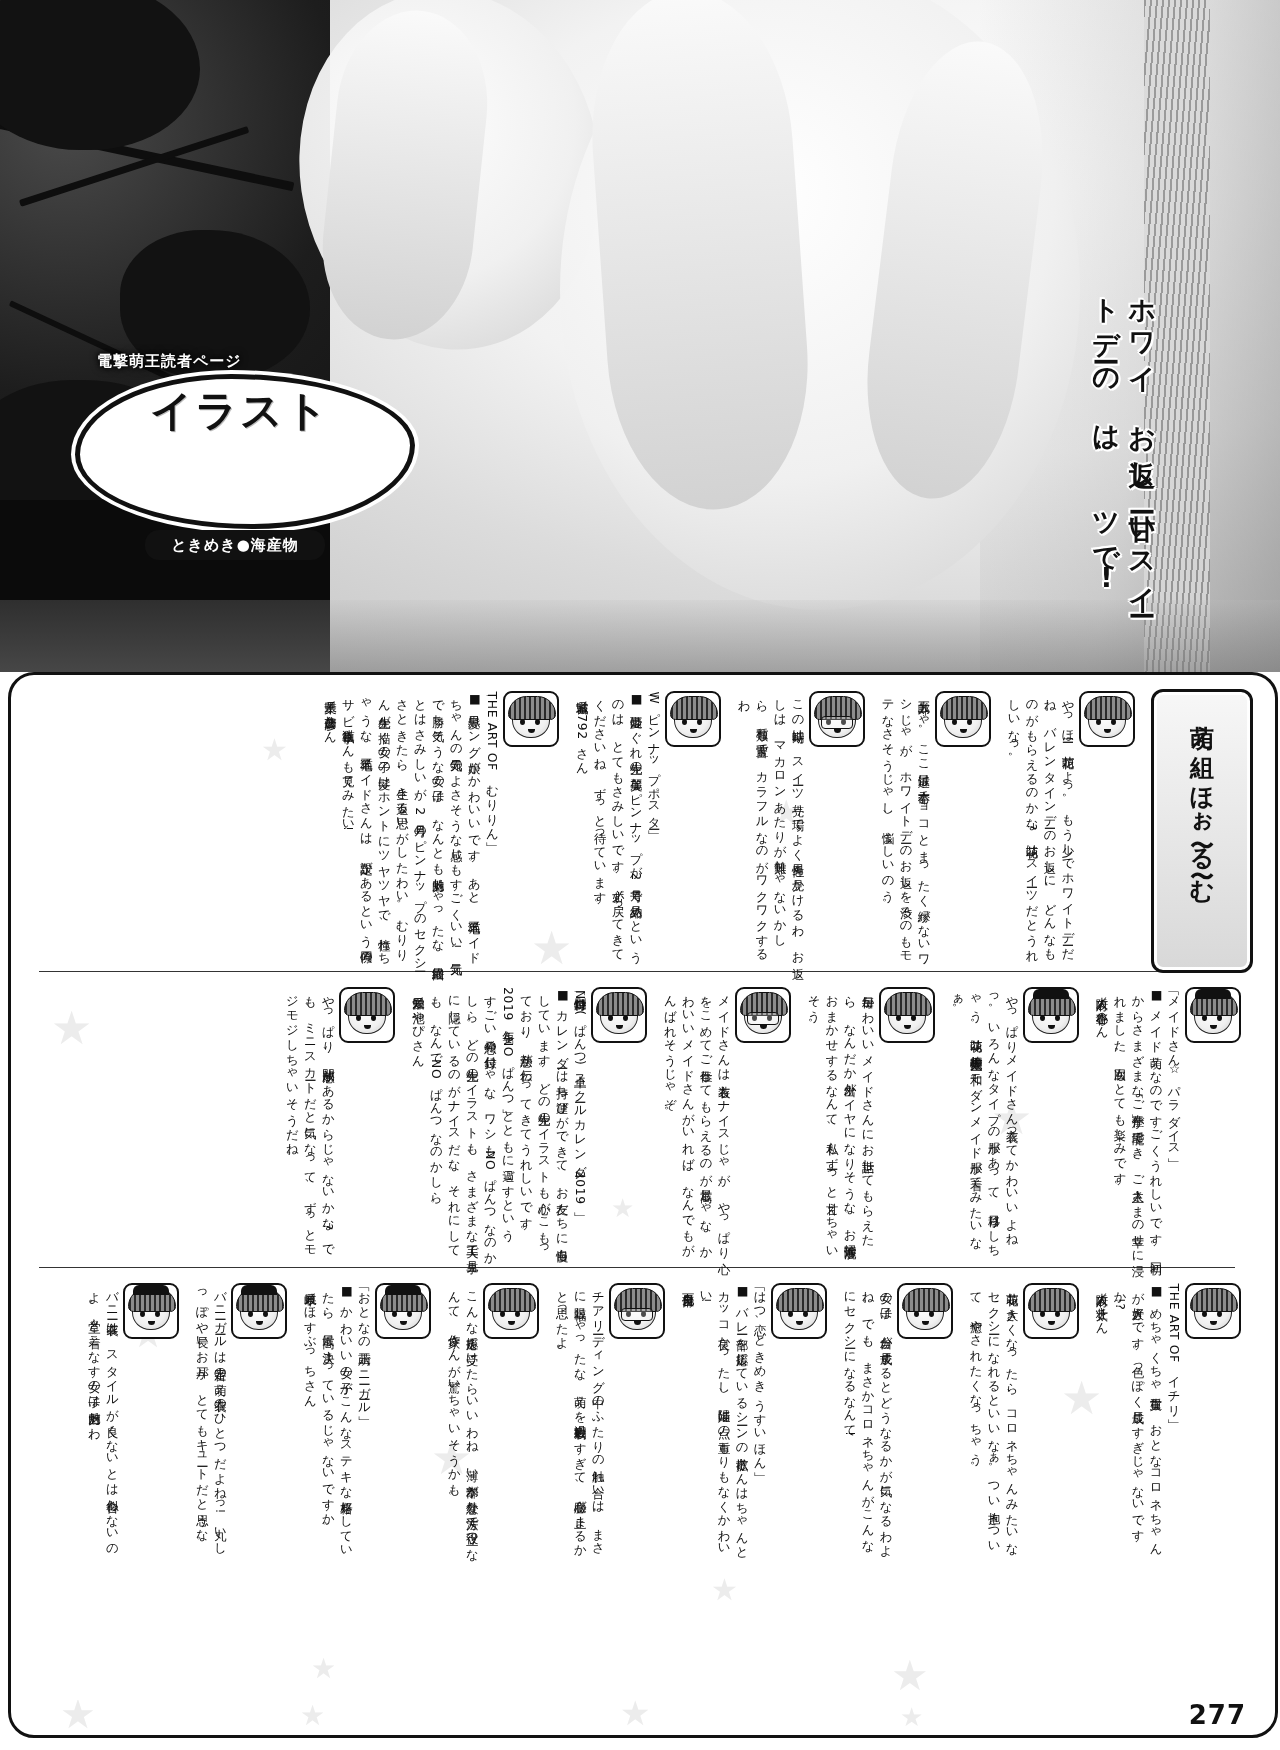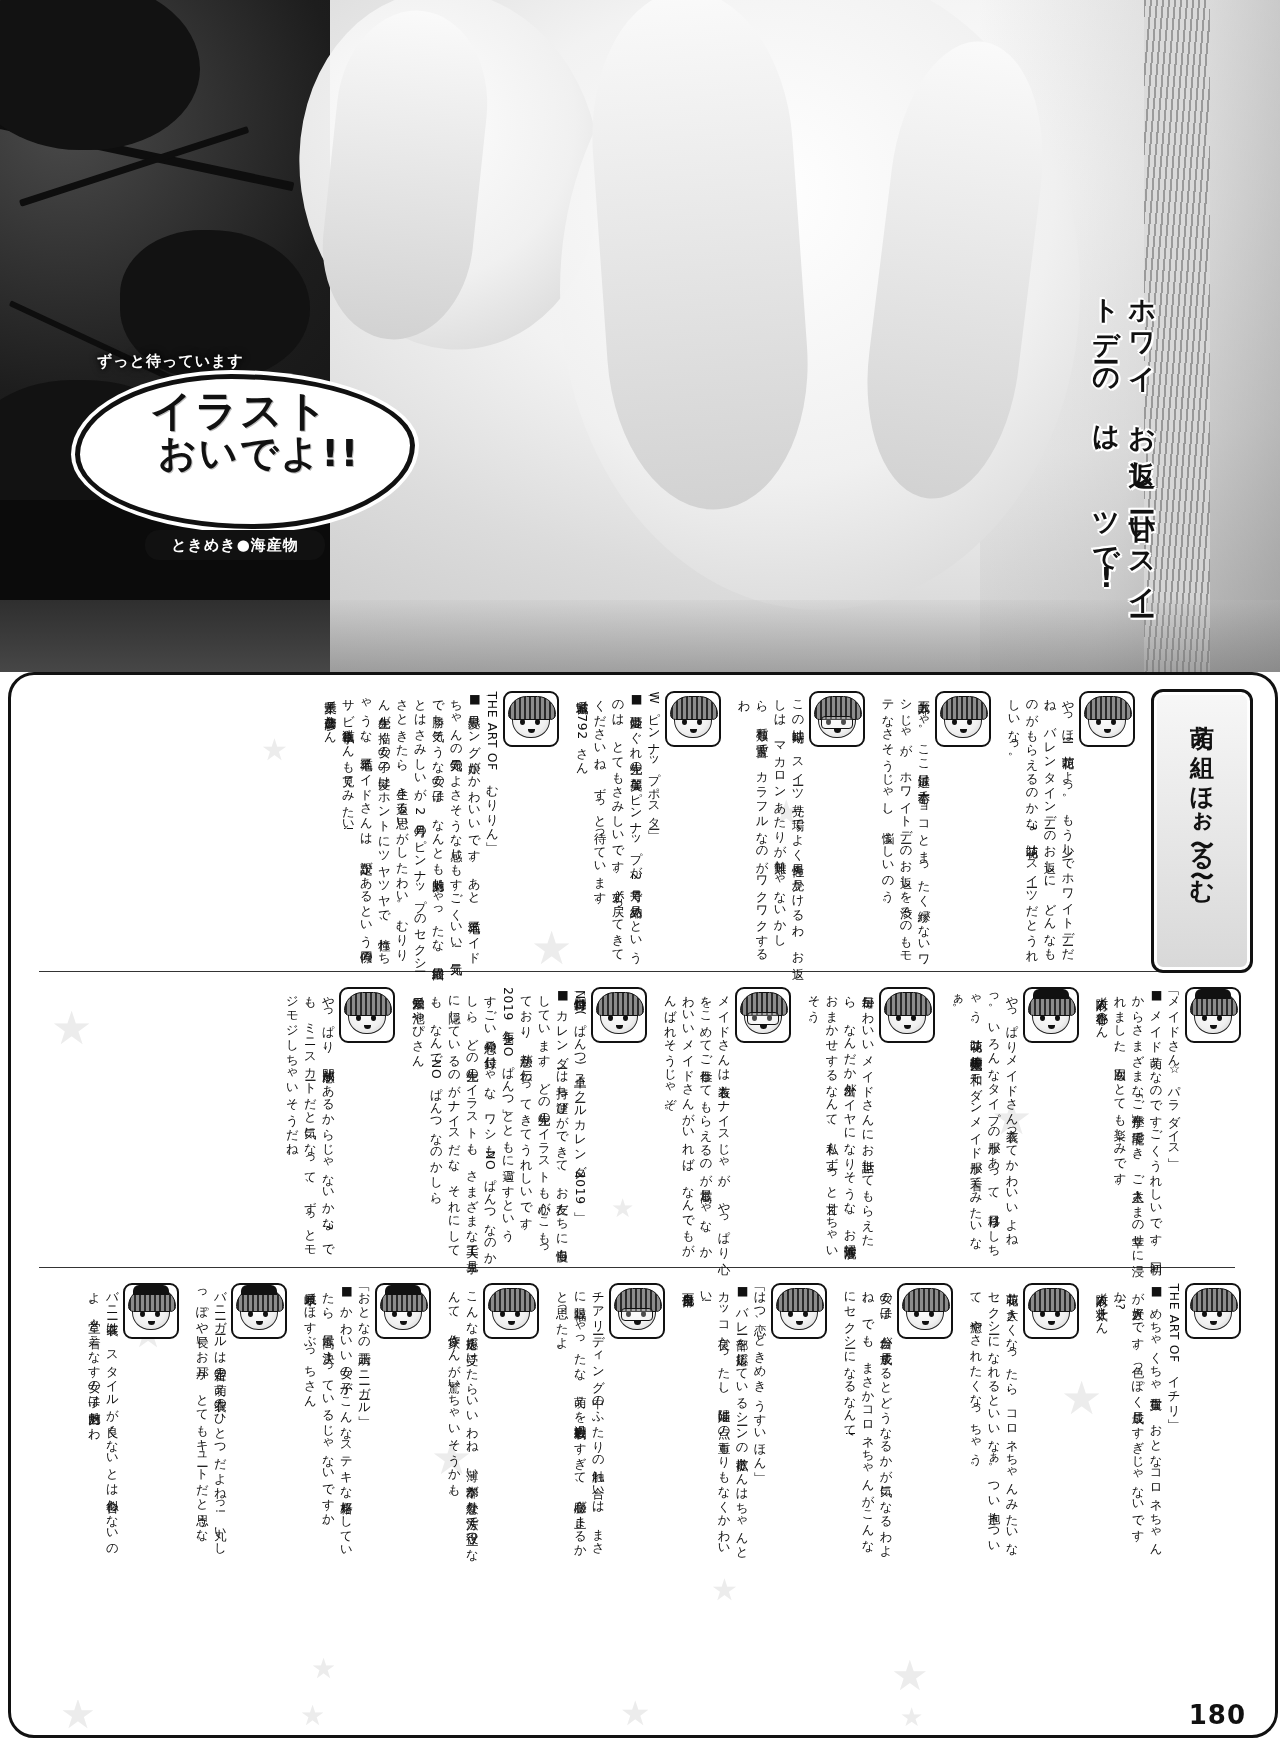--- a/index.html
+++ b/index.html
@@ -192,25 +192,24 @@
     <div class="hair-strand" style="left:880px;top:40px;width:150px;height:460px;transform:rotate(7deg);"></div>
     <div class="hero-bottomband"></div>
 
     <div class="catch">
       <span>ホワイトデーの</span>
       <span>お返しは、</span>
       <span>甘ーいスイーツで!</span>
     </div>
 
     <div class="logo-wrap">
-      <div class="logo-kicker">ずっと待っています</div>
+      <div class="logo-kicker">電撃萌王読者ページ</div>
       <div class="logo-bubble"></div>
       <div class="logo-text">
         <span>イラスト</span>
-        <span class="l2">おいでよ!!</span>
       </div>
       <div class="credit">ときめき●海産物</div>
     </div>
   </div>
 
   <div class="panel">
     <div class="stars">
       <div class="star" style="left:40px;top:330px;">★</div>
       <div class="star" style="left:250px;top:60px;font-size:30px;">★</div>
       <div class="star" style="left:520px;top:250px;">★</div>
@@ -468,14 +467,14 @@
     </div>
   </div>
 
   <div class="footer-stars">
     <div class="star" style="left:60px;top:-6px;font-size:40px;">★</div>
     <div class="star" style="left:300px;top:2px;font-size:28px;">★</div>
     <div class="star" style="left:620px;top:-4px;font-size:34px;">★</div>
     <div class="star" style="left:900px;top:4px;font-size:26px;">★</div>
   </div>
 
-  <div class="pageno">180</div>
+  <div class="pageno">277</div>
 </div>
 
 </body></html>

